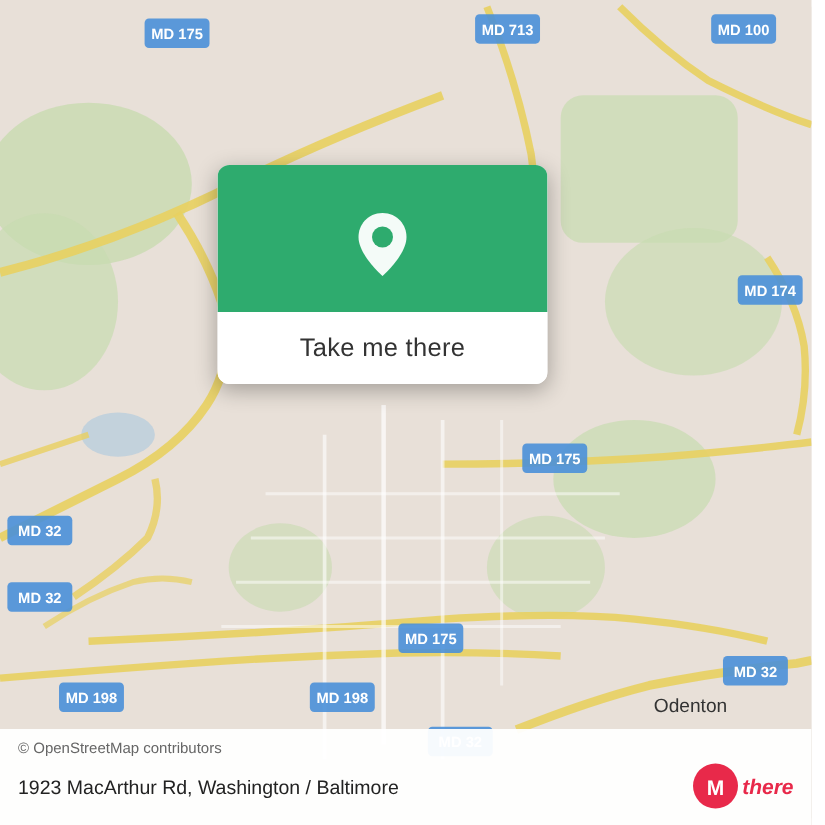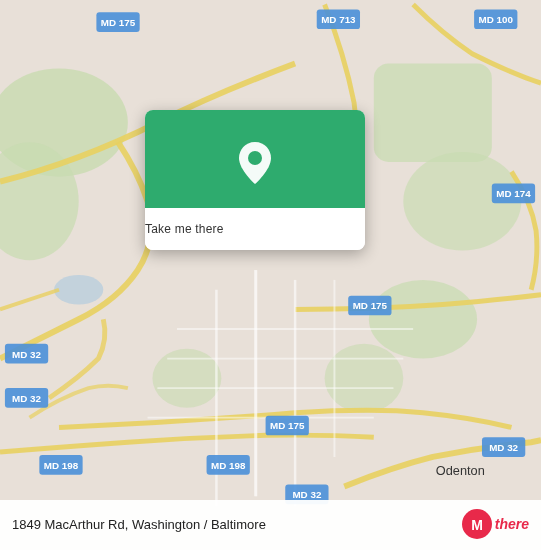--- a/index.html
+++ b/index.html
@@ -52,25 +52,25 @@
       width: 48px;
       height: 48px;
     }
 
     #popup-button {
       display: block;
       width: 100%;
       background: #fff;
       border: none;
       padding: 14px 0;
-      font-size: 12px;
+      font-size: 17px;
       font-weight: 500;
       color: #333;
       cursor: pointer;
-      text-align: left;
+      text-align: center;
       letter-spacing: 0.2px;
     }
 
     
     #bottom-bar {
       position: absolute;
       bottom: 0;
       left: 0;
       width: 100%;
       background: rgba(255,255,255,0.95);
@@ -216,22 +216,23 @@
       <svg id="location-pin-icon" viewBox="0 0 48 48" xmlns="http://www.w3.org/2000/svg">
         <circle cx="24" cy="48" rx="6" ry="3" fill="rgba(0,0,0,0.15)"></circle>
         <path d="M24,4 C14,4 8,12 8,20 C8,32 24,46 24,46 C24,46 40,32 40,20 C40,12 34,4 24,4Z" fill="white" opacity="0.95"></path>
         <circle cx="24" cy="20" r="7" fill="#2eab6e"></circle>
       </svg>
     </div>
     <button id="popup-button">Take me there</button>
   </div>
 
   <div id="bottom-bar">
+    <div id="copyright-text">© OpenStreetMap contributors</div>
     <div id="address-row">
-      <span id="address-text">1849 MacArthur Rd, Washington / Baltimore</span>
+      <span id="address-text">1923 MacArthur Rd, Washington / Baltimore</span>
       <div id="moovit-logo">
 
         <svg id="moovit-icon" viewBox="0 0 32 32" xmlns="http://www.w3.org/2000/svg">
           <circle cx="16" cy="16" r="15" fill="#e8294a"></circle>
           <text x="16" y="22" text-anchor="middle" font-size="14" font-weight="bold" fill="white">M</text>
         </svg>
         <span id="moovit-label">there</span>
       </div>
     </div>
   </div>

